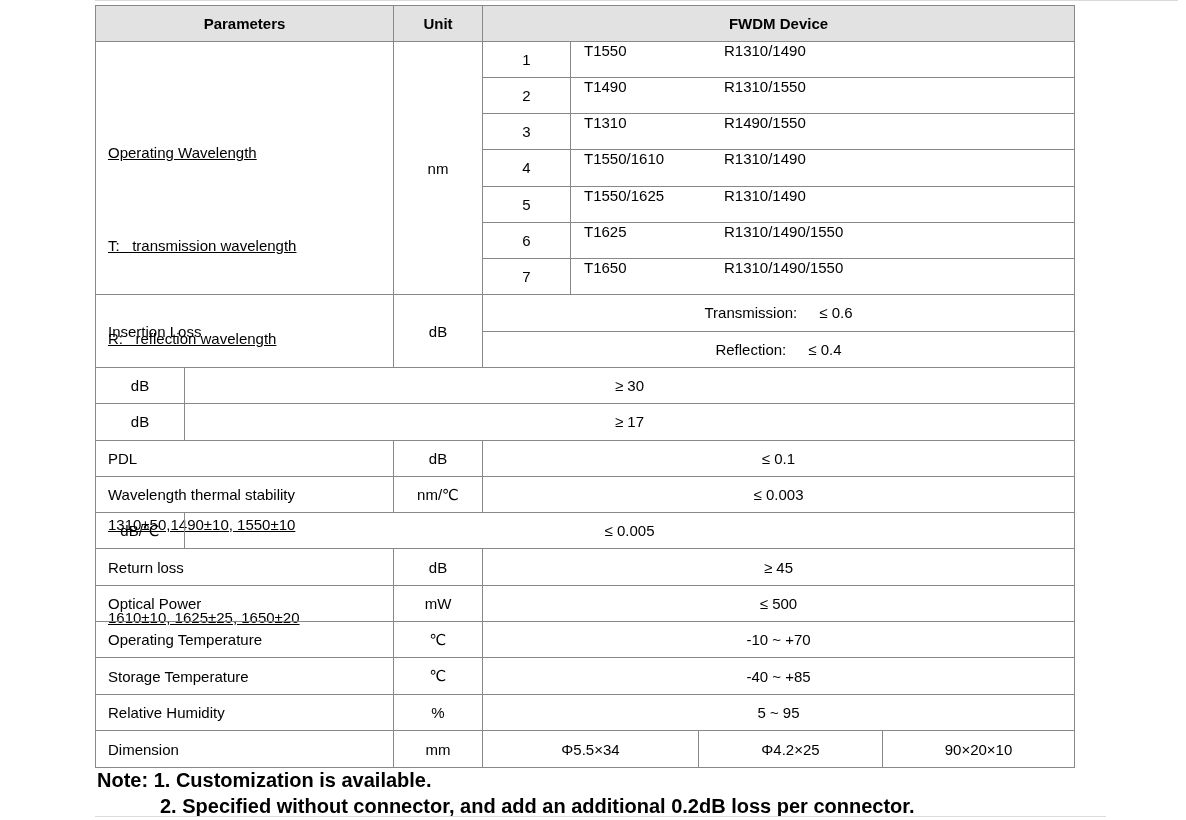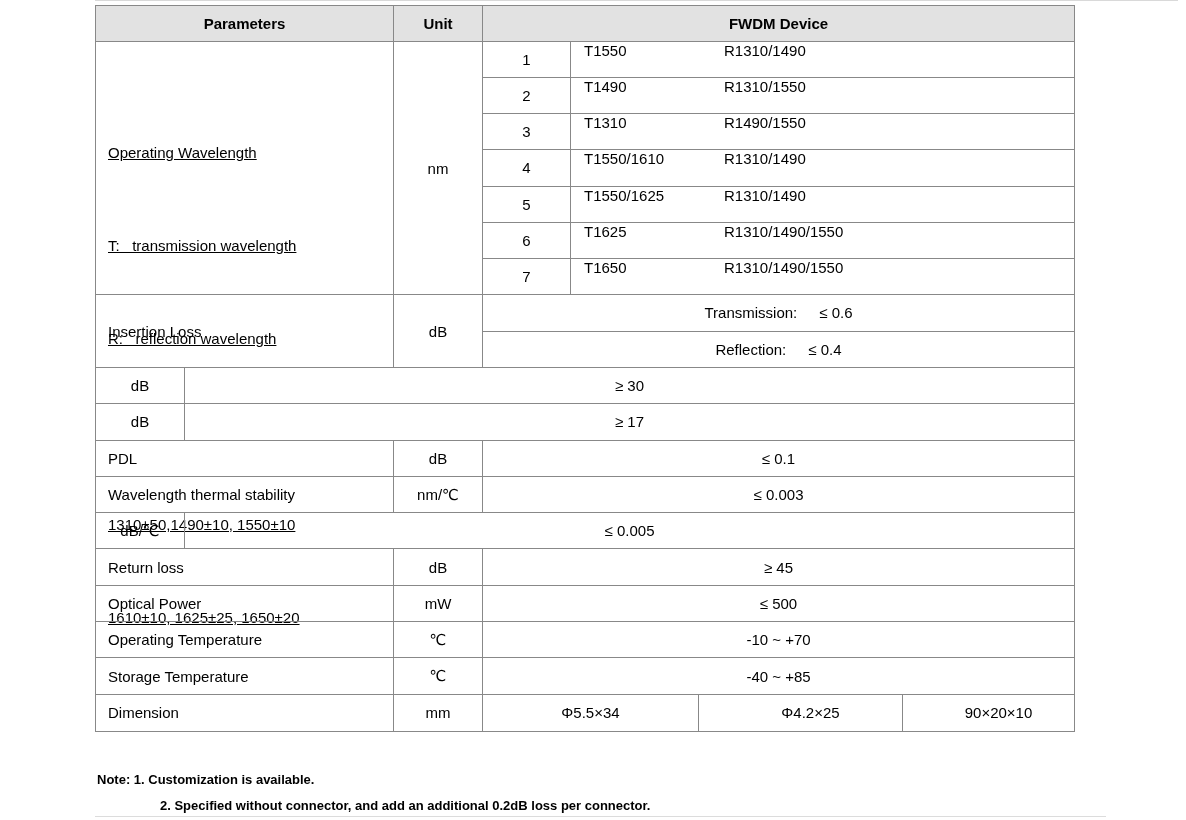--- a/index.html
+++ b/index.html
@@ -38,27 +38,27 @@
   .il-section{height:73px;}
   .left-pad{display:flex;align-items:center;padding-left:12px;}
   .il-list{display:flex;flex-direction:column;}
   .il-row{flex:1;display:flex;align-items:center;justify-content:center;border-bottom:1px solid #888;box-sizing:border-box;}
   .il-row:last-child{border-bottom:none;}
   .il-val{margin-left:22px;}
 
   .simple-row{height:36.3px;}
   .center-val{display:flex;align-items:center;justify-content:center;}
 
-  .dim-values{display:flex;gap:20px;}
+  .dim-values{display:flex;}
   .dim-cell{display:flex;align-items:center;justify-content:center;border-right:1px solid #888;box-sizing:border-box;}
   .dim-cell-1{width:216px;}
   .dim-cell-2{width:184px;}
   .dim-cell-3{flex:1;border-right:none;}
 
-  .notes{position:absolute;left:97px;top:767px;font-weight:bold;font-size:13px;line-height:26px;}
+  .notes{position:absolute;left:97px;top:767px;font-weight:bold;font-size:20px;line-height:26px;}
   .note-line2{padding-left:63px;}
 </style>
 </head>
 <body>
 
 <div class="page">
   <div class="top-rule"></div>
 
   <div class="spec-table">
 
@@ -181,20 +181,25 @@
     <div class="row simple-row">
       <div class="cell param-col left-pad">Operating Temperature</div>
       <div class="cell unit-col">℃</div>
       <div class="cell value-col center-val">-10 ~ +70</div>
     </div>
     <div class="row simple-row">
       <div class="cell param-col left-pad">Storage Temperature</div>
       <div class="cell unit-col">℃</div>
       <div class="cell value-col center-val">-40 ~ +85</div>
     </div>
+    <div class="row simple-row">
+      <div class="cell param-col left-pad">Relative Humidity</div>
+      <div class="cell unit-col">%</div>
+      <div class="cell value-col center-val">5 ~ 95</div>
+    </div>
 
     <div class="row simple-row">
       <div class="cell param-col left-pad">Dimension</div>
       <div class="cell unit-col">mm</div>
       <div class="cell value-col dim-values">
         <div class="dim-cell dim-cell-1">Φ5.5×34</div>
         <div class="dim-cell dim-cell-2">Φ4.2×25</div>
         <div class="dim-cell dim-cell-3">90×20×10</div>
       </div>
     </div>

